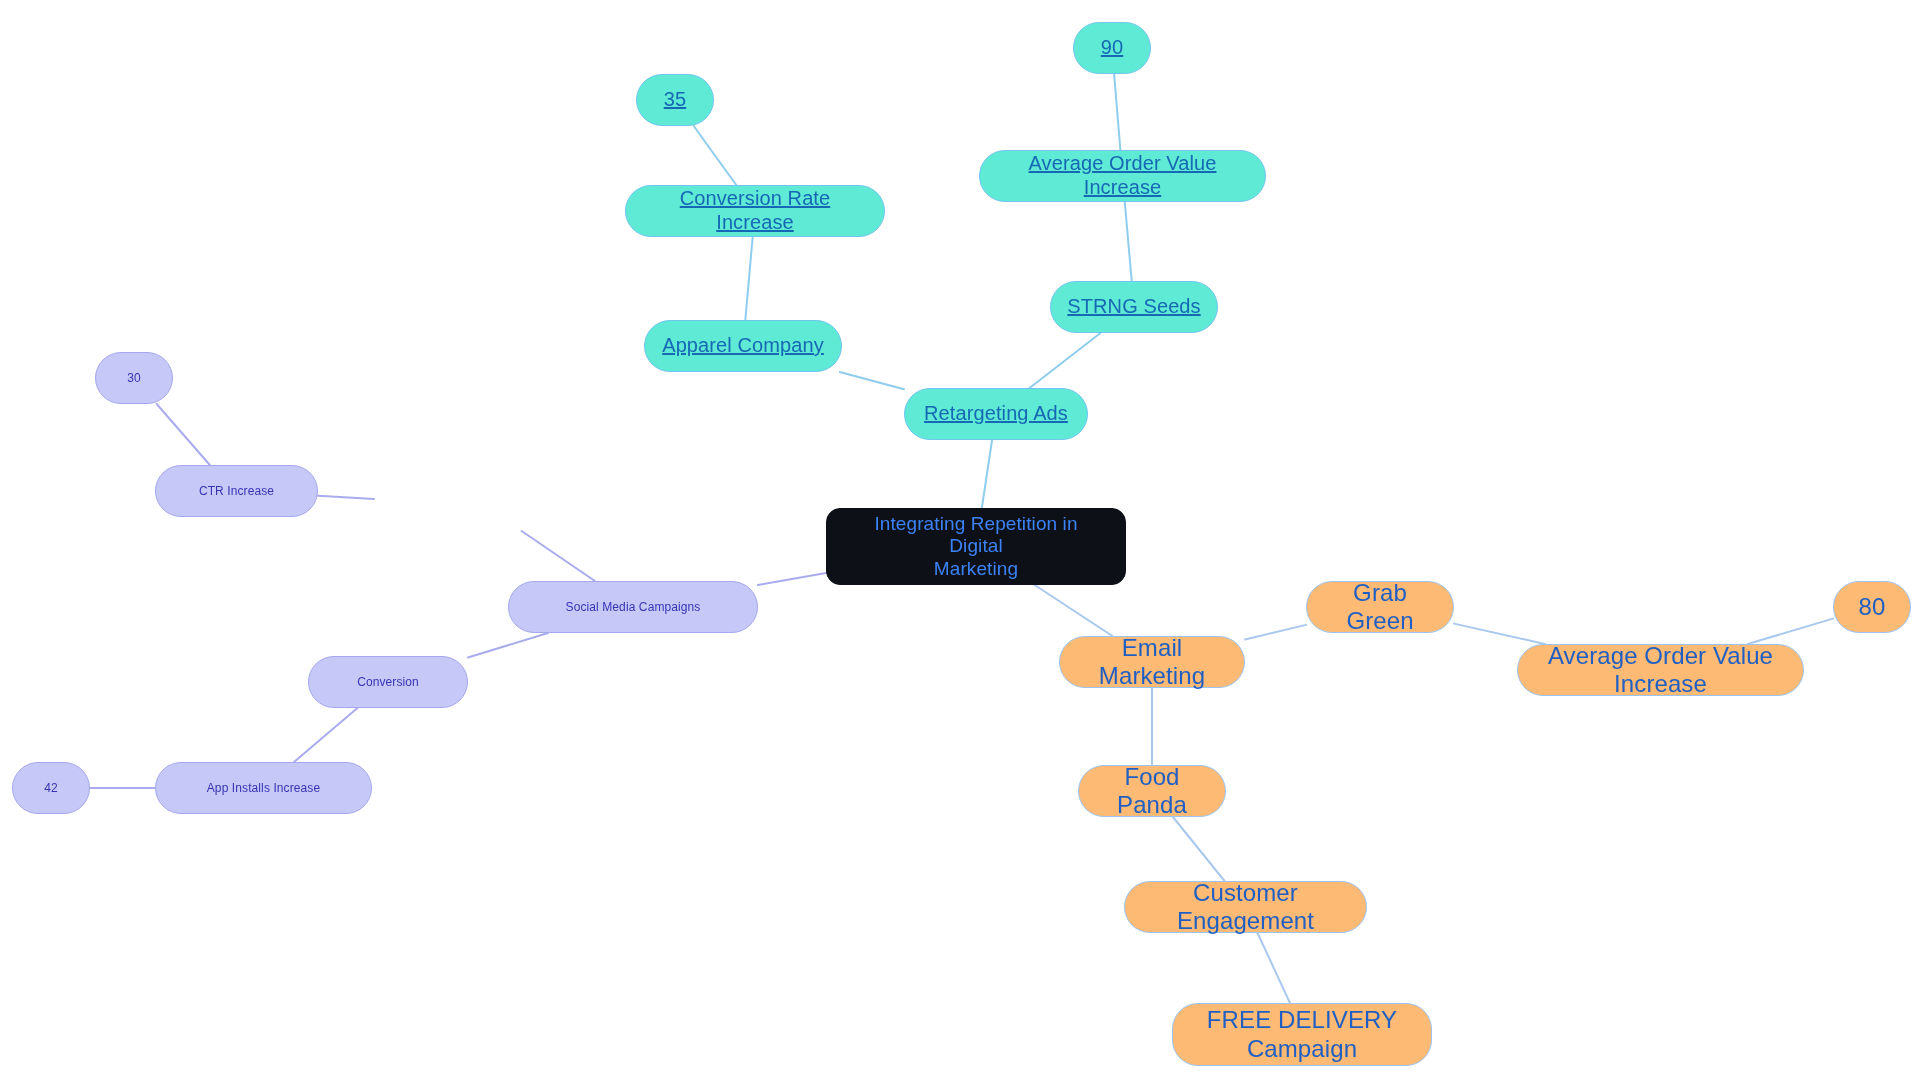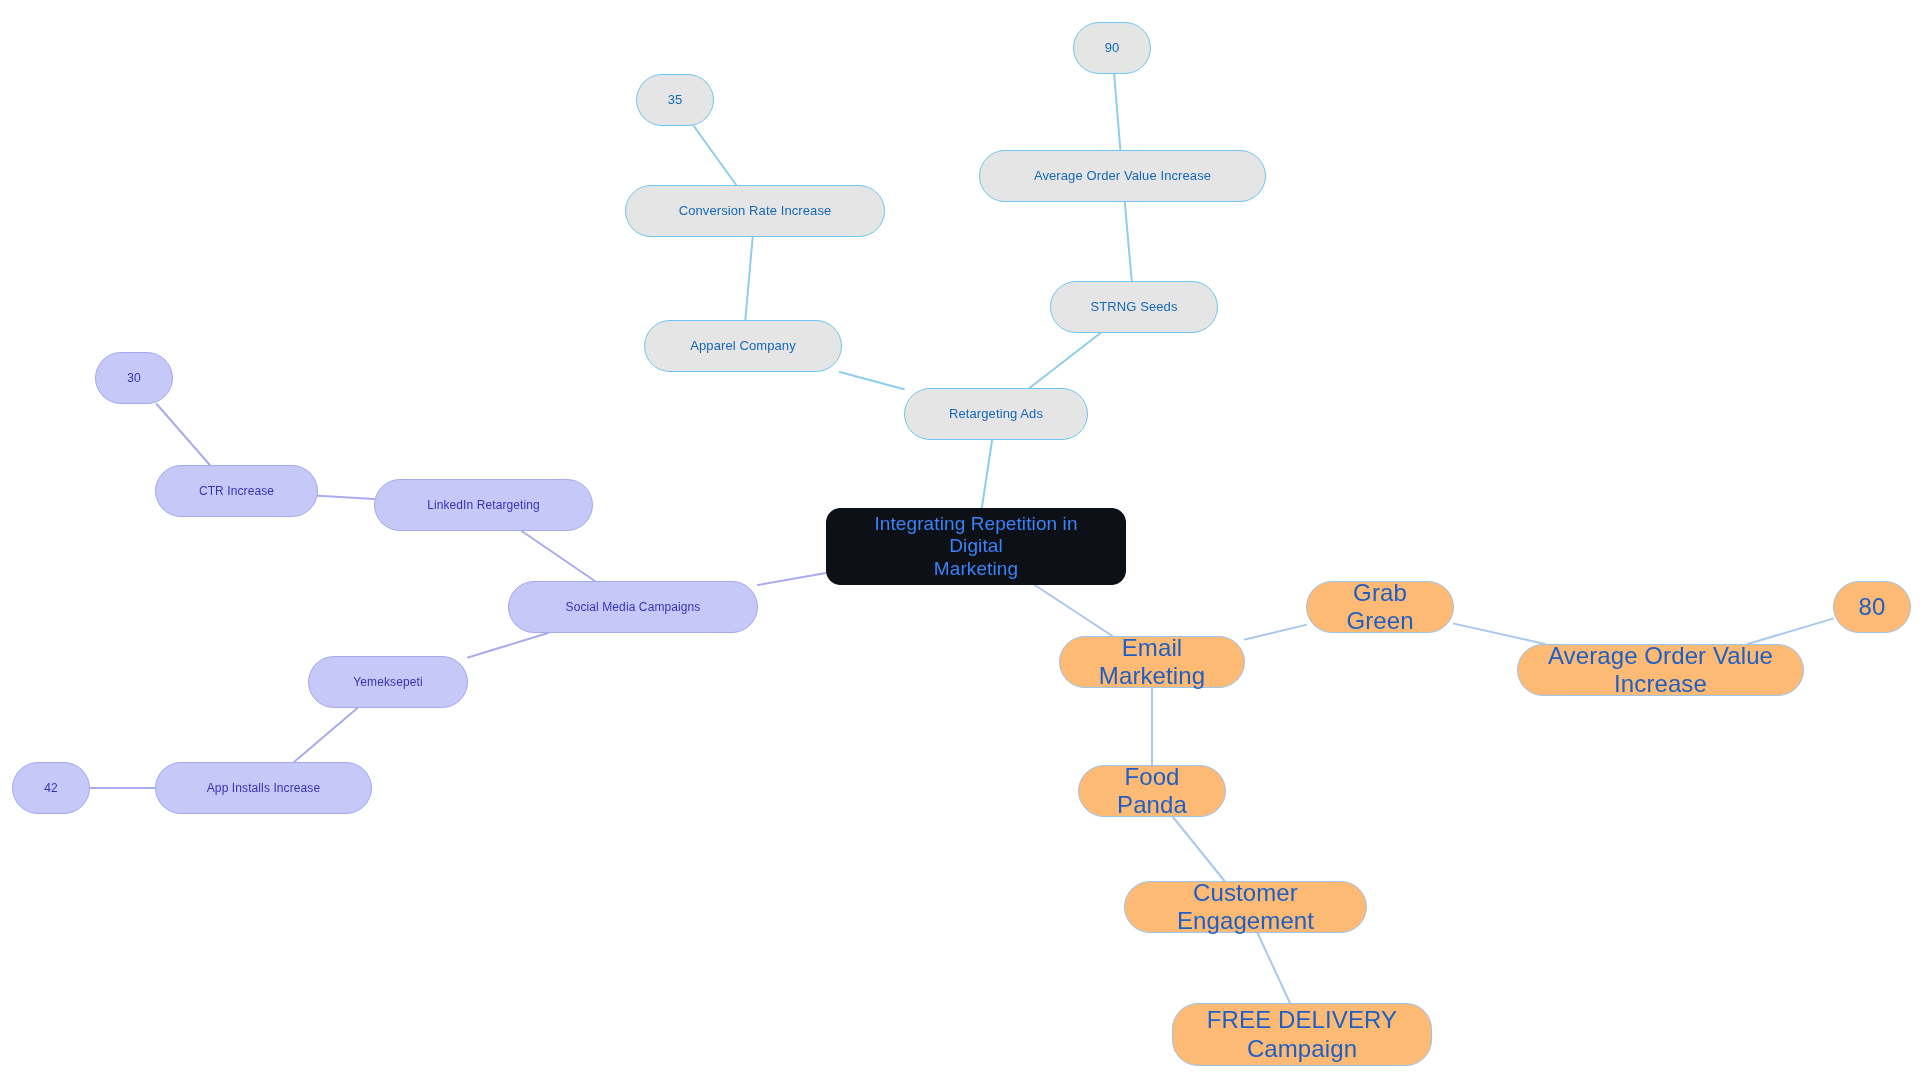--- a/index.html
+++ b/index.html
@@ -42,26 +42,27 @@
   }
   .node.root {
     background: #0d1117;
     border-color: #0d1117;
     color: #3b82f6;
     border-radius: 14px;
     font-size: 19px;
     padding: 0 18px;
   }
   .node.blue {
-    background: #e5e5e5;
+    background: #5eead4;
     border-color: #70c6ef;
     color: #1668b5;
     border-radius: 26px;
-    font-size: 13px;
+    font-size: 20px;
     padding: 0 16px;
+    text-decoration: underline;
   }
   .node.blue2 {
     background: #fdba74;
     border-color: #9cc4f0;
     color: #1f5fc4;
     border-radius: 26px;
     font-size: 24px;
     padding: 0 16px;
   }
   .node.purple {
@@ -114,19 +115,18 @@
 
   <div class="node blue2" style="left: 1059px; top: 636px; width: 186px; height: 52px;">Email Marketing</div>
   <div class="node blue2" style="left: 1306px; top: 581px; width: 148px; height: 52px;">Grab Green</div>
   <div class="node blue2" style="left: 1517px; top: 644px; width: 287px; height: 52px;">Average Order Value Increase</div>
   <div class="node blue2" style="left: 1833px; top: 581px; width: 78px; height: 52px;">80</div>
   <div class="node blue2" style="left: 1078px; top: 765px; width: 148px; height: 52px;">Food Panda</div>
   <div class="node blue2" style="left: 1124px; top: 881px; width: 243px; height: 52px;">Customer Engagement</div>
   <div class="node blue2" style="left: 1172px; top: 1003px; width: 260px; height: 63px;">FREE DELIVERY Campaign</div>
 
   <div class="node purple" style="left: 508px; top: 581px; width: 250px; height: 52px;">Social Media Campaigns</div>
-  <div class="node purple" style="left: 374px; top: 479px; width: 219px; height: 52px;">LinkedIn Retargeting</div>
   <div class="node purple" style="left: 155px; top: 465px; width: 163px; height: 52px;">CTR Increase</div>
   <div class="node purple" style="left: 95px; top: 352px; width: 78px; height: 52px;">30</div>
-  <div class="node purple" style="left: 308px; top: 656px; width: 160px; height: 52px;">Yemeksepeti</div>
+  <div class="node purple" style="left: 308px; top: 656px; width: 160px; height: 52px;">Conversion</div>
   <div class="node purple" style="left: 155px; top: 762px; width: 217px; height: 52px;">App Installs Increase</div>
   <div class="node purple" style="left: 12px; top: 762px; width: 78px; height: 52px;">42</div>
 </div>
 
 </body></html>

